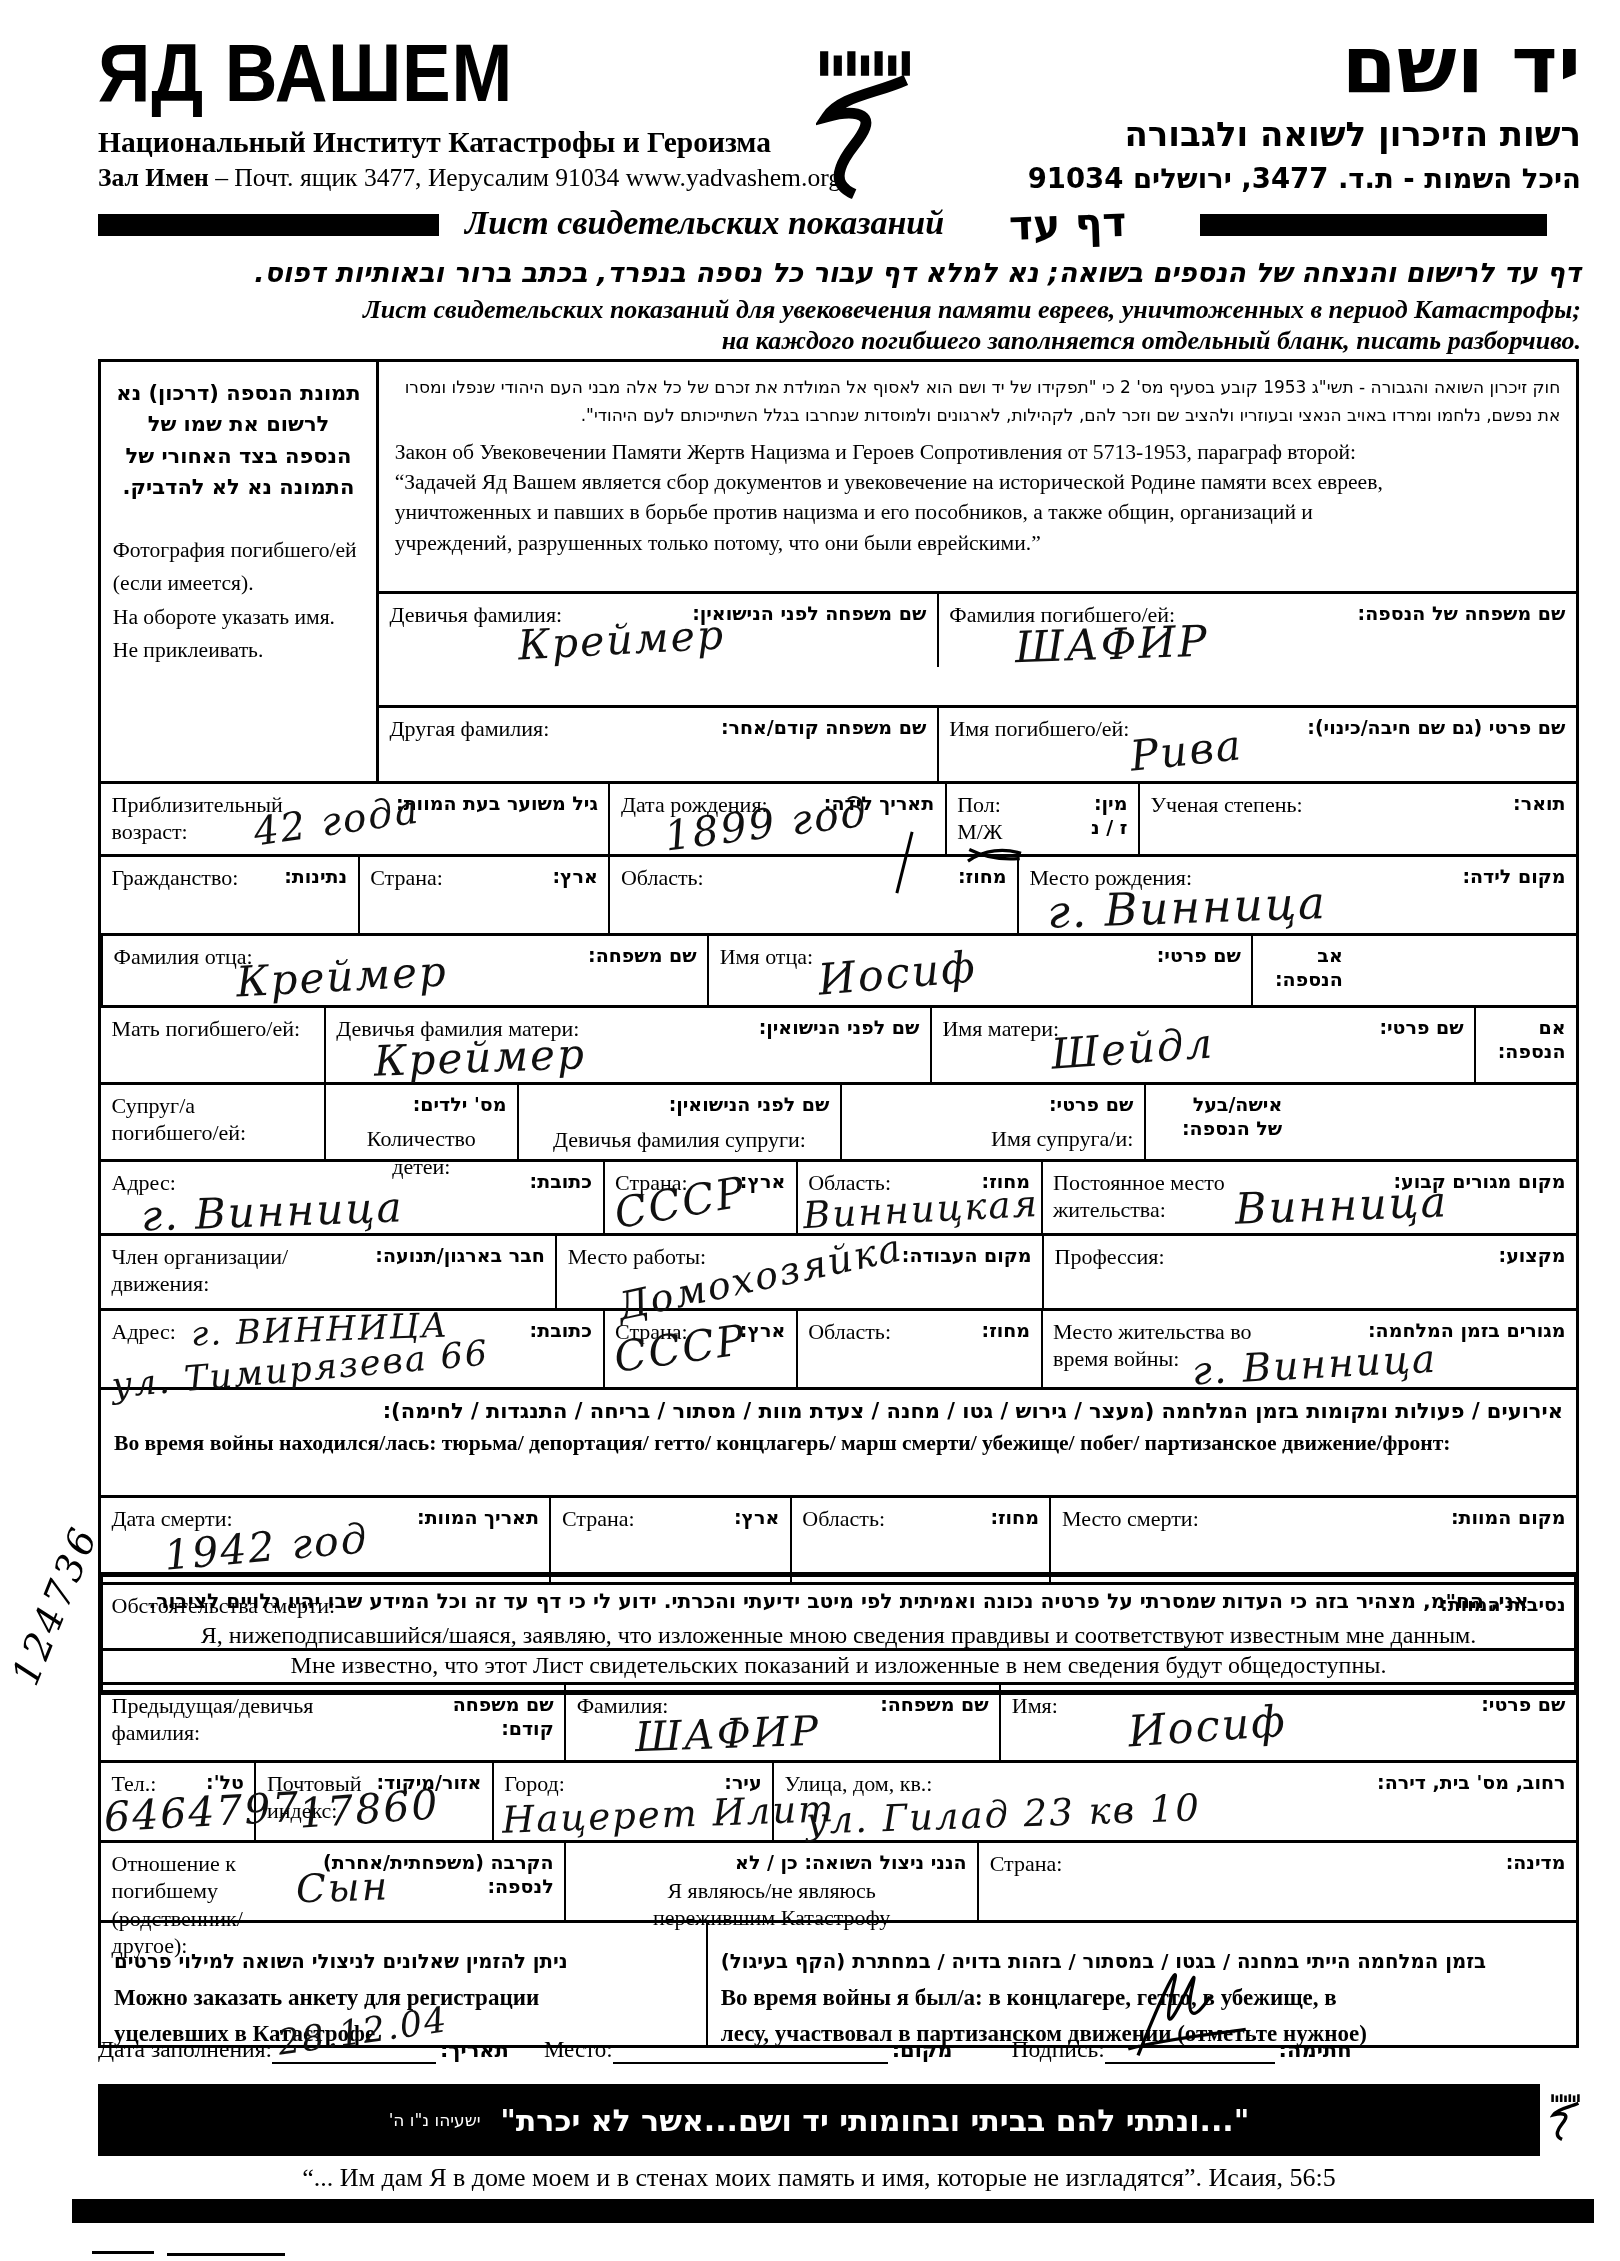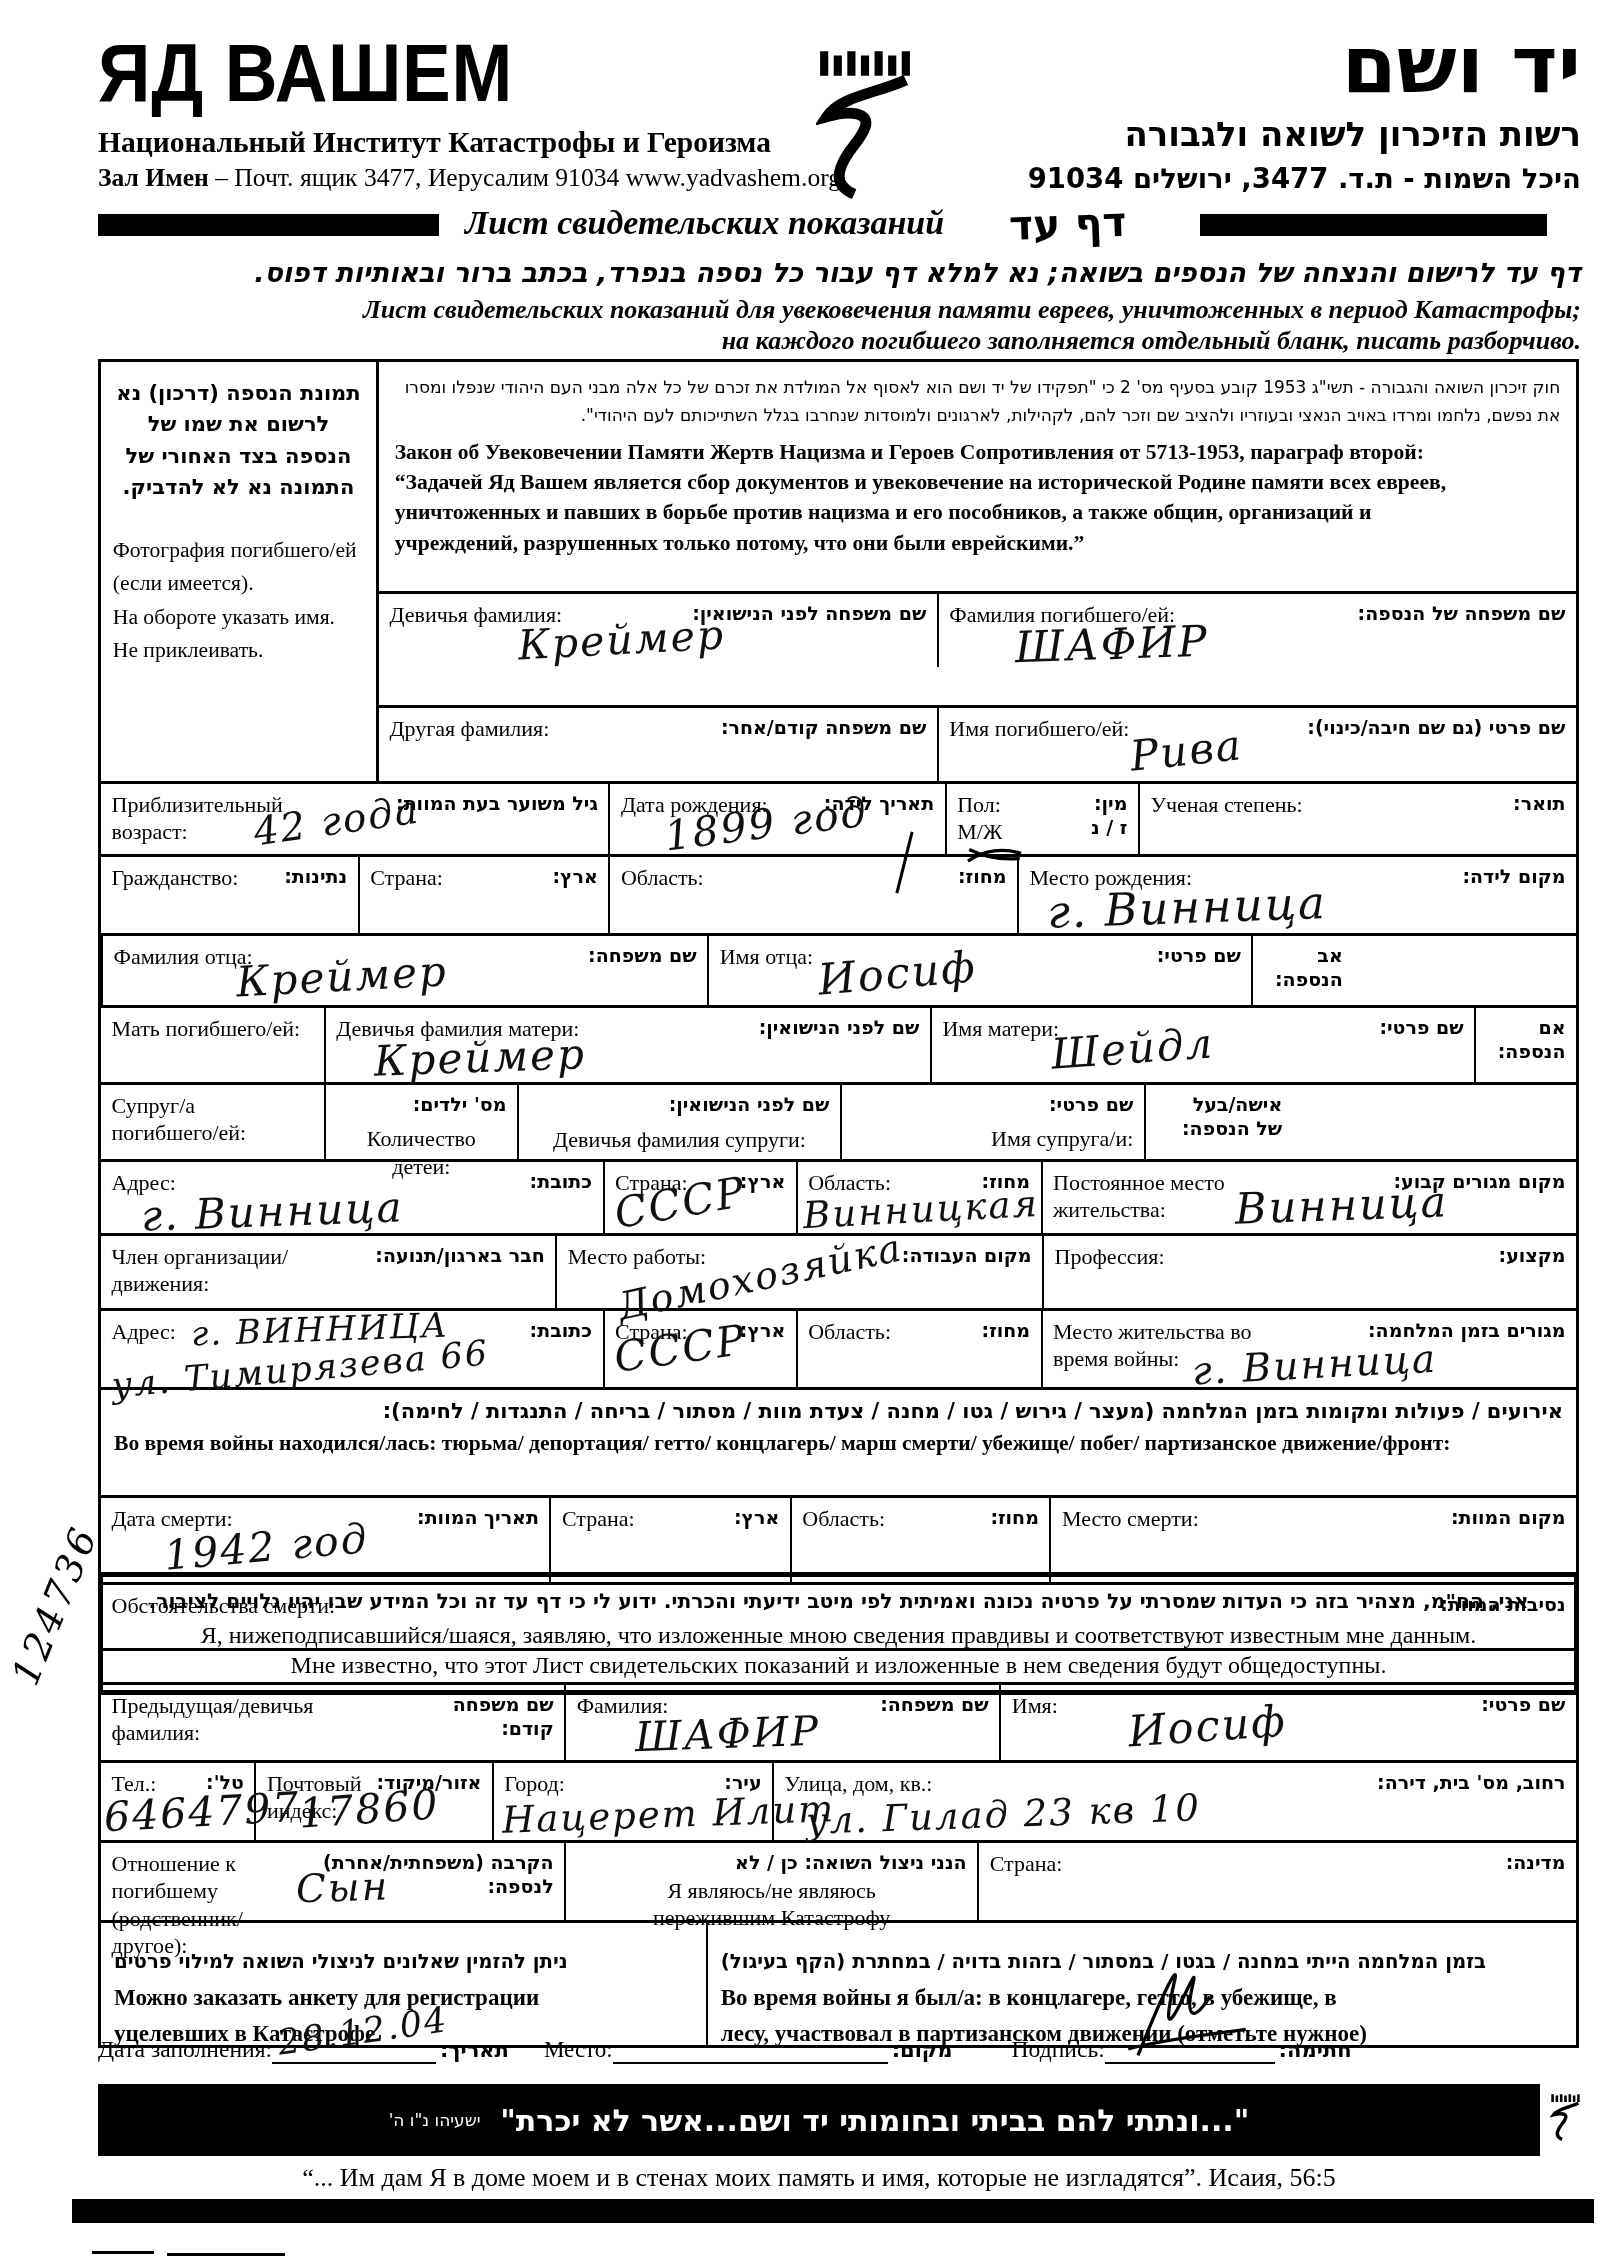--- a/index.html
+++ b/index.html
@@ -40,21 +40,21 @@
   .lbl-he{font-family:"DejaVu Sans",sans-serif;font-weight:bold;font-size:19px;direction:rtl;text-align:right;line-height:1.3;}
   .stack{display:block;}
   
   .comp{display:flex;border-radius:22px;}
   .photo-col{width:275px;box-sizing:border-box;padding:15.7px 11.8px;position:relative;}
   .photo-he{font-family:"DejaVu Sans",sans-serif;font-weight:bold;font-size:21px;direction:rtl;text-align:center;line-height:1.5;}
   .photo-ru{font-size:21.6px;margin-top:30px;line-height:1.55;}
   .comp-right{flex:1;border-left:3.3px solid #000;}
   .lawbox{padding:10.5px 15.7px;box-sizing:border-box;height:191px;}
   .law-he{font-family:"DejaVu Sans",sans-serif;font-size:17px;direction:rtl;text-align:right;line-height:1.7;}
-  .law-ru{font-size:21.6px;font-weight:bold;line-height:1.4;margin-top:6.6px;}
+  .law-ru{font-size:21.6px;font-weight:normal;line-height:1.4;margin-top:6.6px;}
   .names{display:flex;border-top:3.9px solid #000;margin-top:38px;}
   .names .c{height:73px;}
   
   .hand{position:absolute;font-family:"DejaVu Serif",serif;font-style:italic;color:#101010;white-space:nowrap;line-height:1;letter-spacing:2px;z-index:4;}
   
   .decl{position:absolute;left:98px;top:1572px;width:1481px;border:5.9px solid #000;box-sizing:border-box;padding:11.8px 17px;text-align:center;}
   .decl .he{font-family:"DejaVu Sans",sans-serif;font-weight:bold;font-size:20.3px;direction:rtl;}
   .decl .ru{font-size:24px;margin-top:9.2px;}
   
   .subbox{position:absolute;left:98px;top:1682px;width:1481px;border:3.9px solid #000;box-sizing:border-box;}

